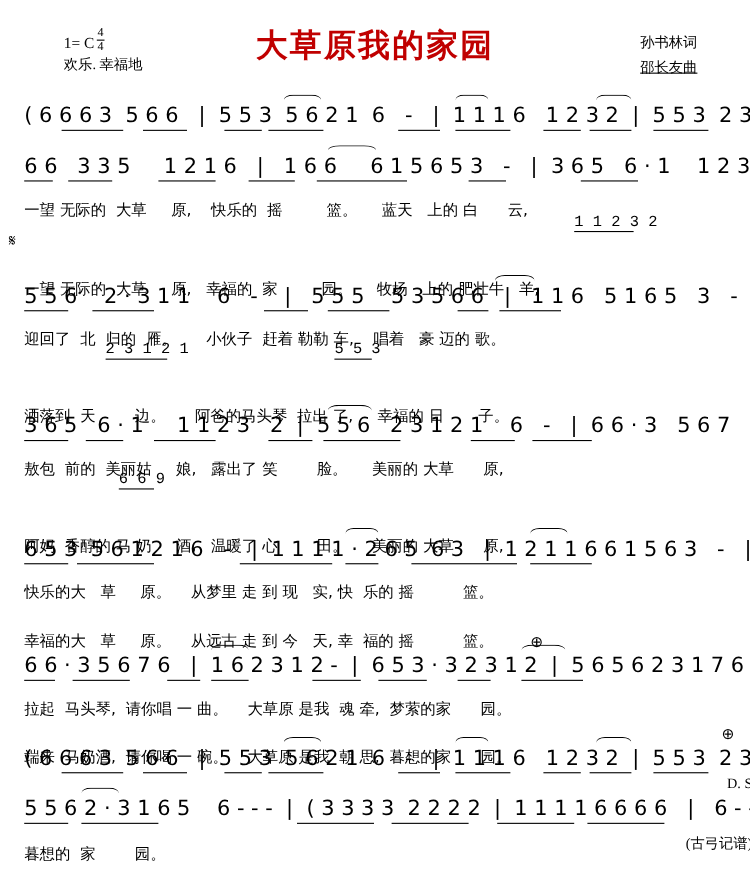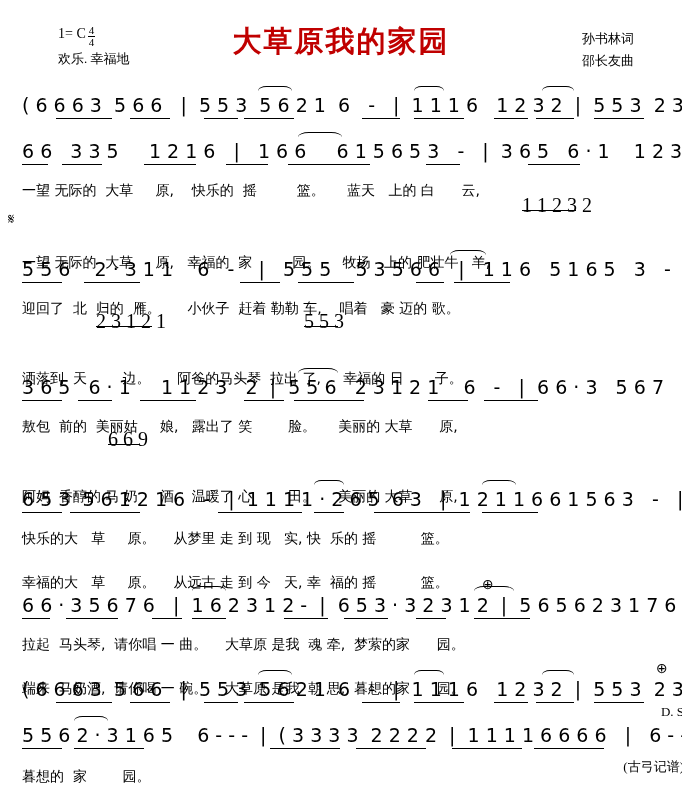--- a/index.html
+++ b/index.html
@@ -18,29 +18,29 @@
     position:absolute;left:0;top:22px;width:682px;text-align:center;
     font-family:"DejaVu Sans",sans-serif;
     font-weight:bold;font-size:29px;color:#c00000;letter-spacing:2px;
   }
   .subtitle{
     position:absolute;left:0;top:56px;width:682px;text-align:center;
     font-size:14px;color:#000;
   }
   .key-sig{
     position:absolute;left:58px;top:26px;font-size:14px;
-    display:flex;align-items:flex-start;gap:2px;
+    display:flex;align-items:flex-end;gap:2px;
   }
   .frac{display:inline-block;vertical-align:middle;line-height:1;text-align:center;
         font-size:11px;transform:translateY(-1px);}
   .frac .num{display:block;border-bottom:1px solid #000;padding:0 1px;}
   .frac .den{display:block;padding:0 1px;}
   .mood{position:absolute;left:58px;top:50px;font-size:13px;}
   .lyricist{position:absolute;right:48px;top:30px;font-size:13px;text-align:left;}
-  .composer{position:absolute;right:48px;top:52px;font-size:13px;text-align:right;}
+  .composer{position:absolute;right:48px;top:52px;font-size:13px;text-align:right;text-decoration:underline;}
 
   
   .system{position:absolute;left:0;width:682px;}
   .notes{
     position:relative;
     font-family:"DejaVu Sans",sans-serif;
     font-size:19px;
     white-space:pre;
     letter-spacing:0px;
     height:26px;
@@ -48,22 +48,22 @@
   .lyric{
     position:relative;
     font-family:"DejaVu Sans",sans-serif;
     font-size:14px;
     white-space:pre;
     height:22px;
   }
   .lyric2{color:#000;}
   .tiny{
     position:absolute;
-    font-family:Liberation Serif, serif;
-    font-size:20px;
+    font-family:Liberation Mono, monospace;
+    font-size:14px;
     white-space:pre;
   }
 
   
   .beam{position:absolute;height:1px;background:#000;}
   
   .slur{position:absolute;border-top:1.4px solid #000;border-radius:50%/100%;height:9px;width:30px;}
 
   .ds{position:absolute;right:44px;font-size:13px;font-family:"Liberation Serif",serif;}
   .credit{position:absolute;right:44px;font-size:13px;}

